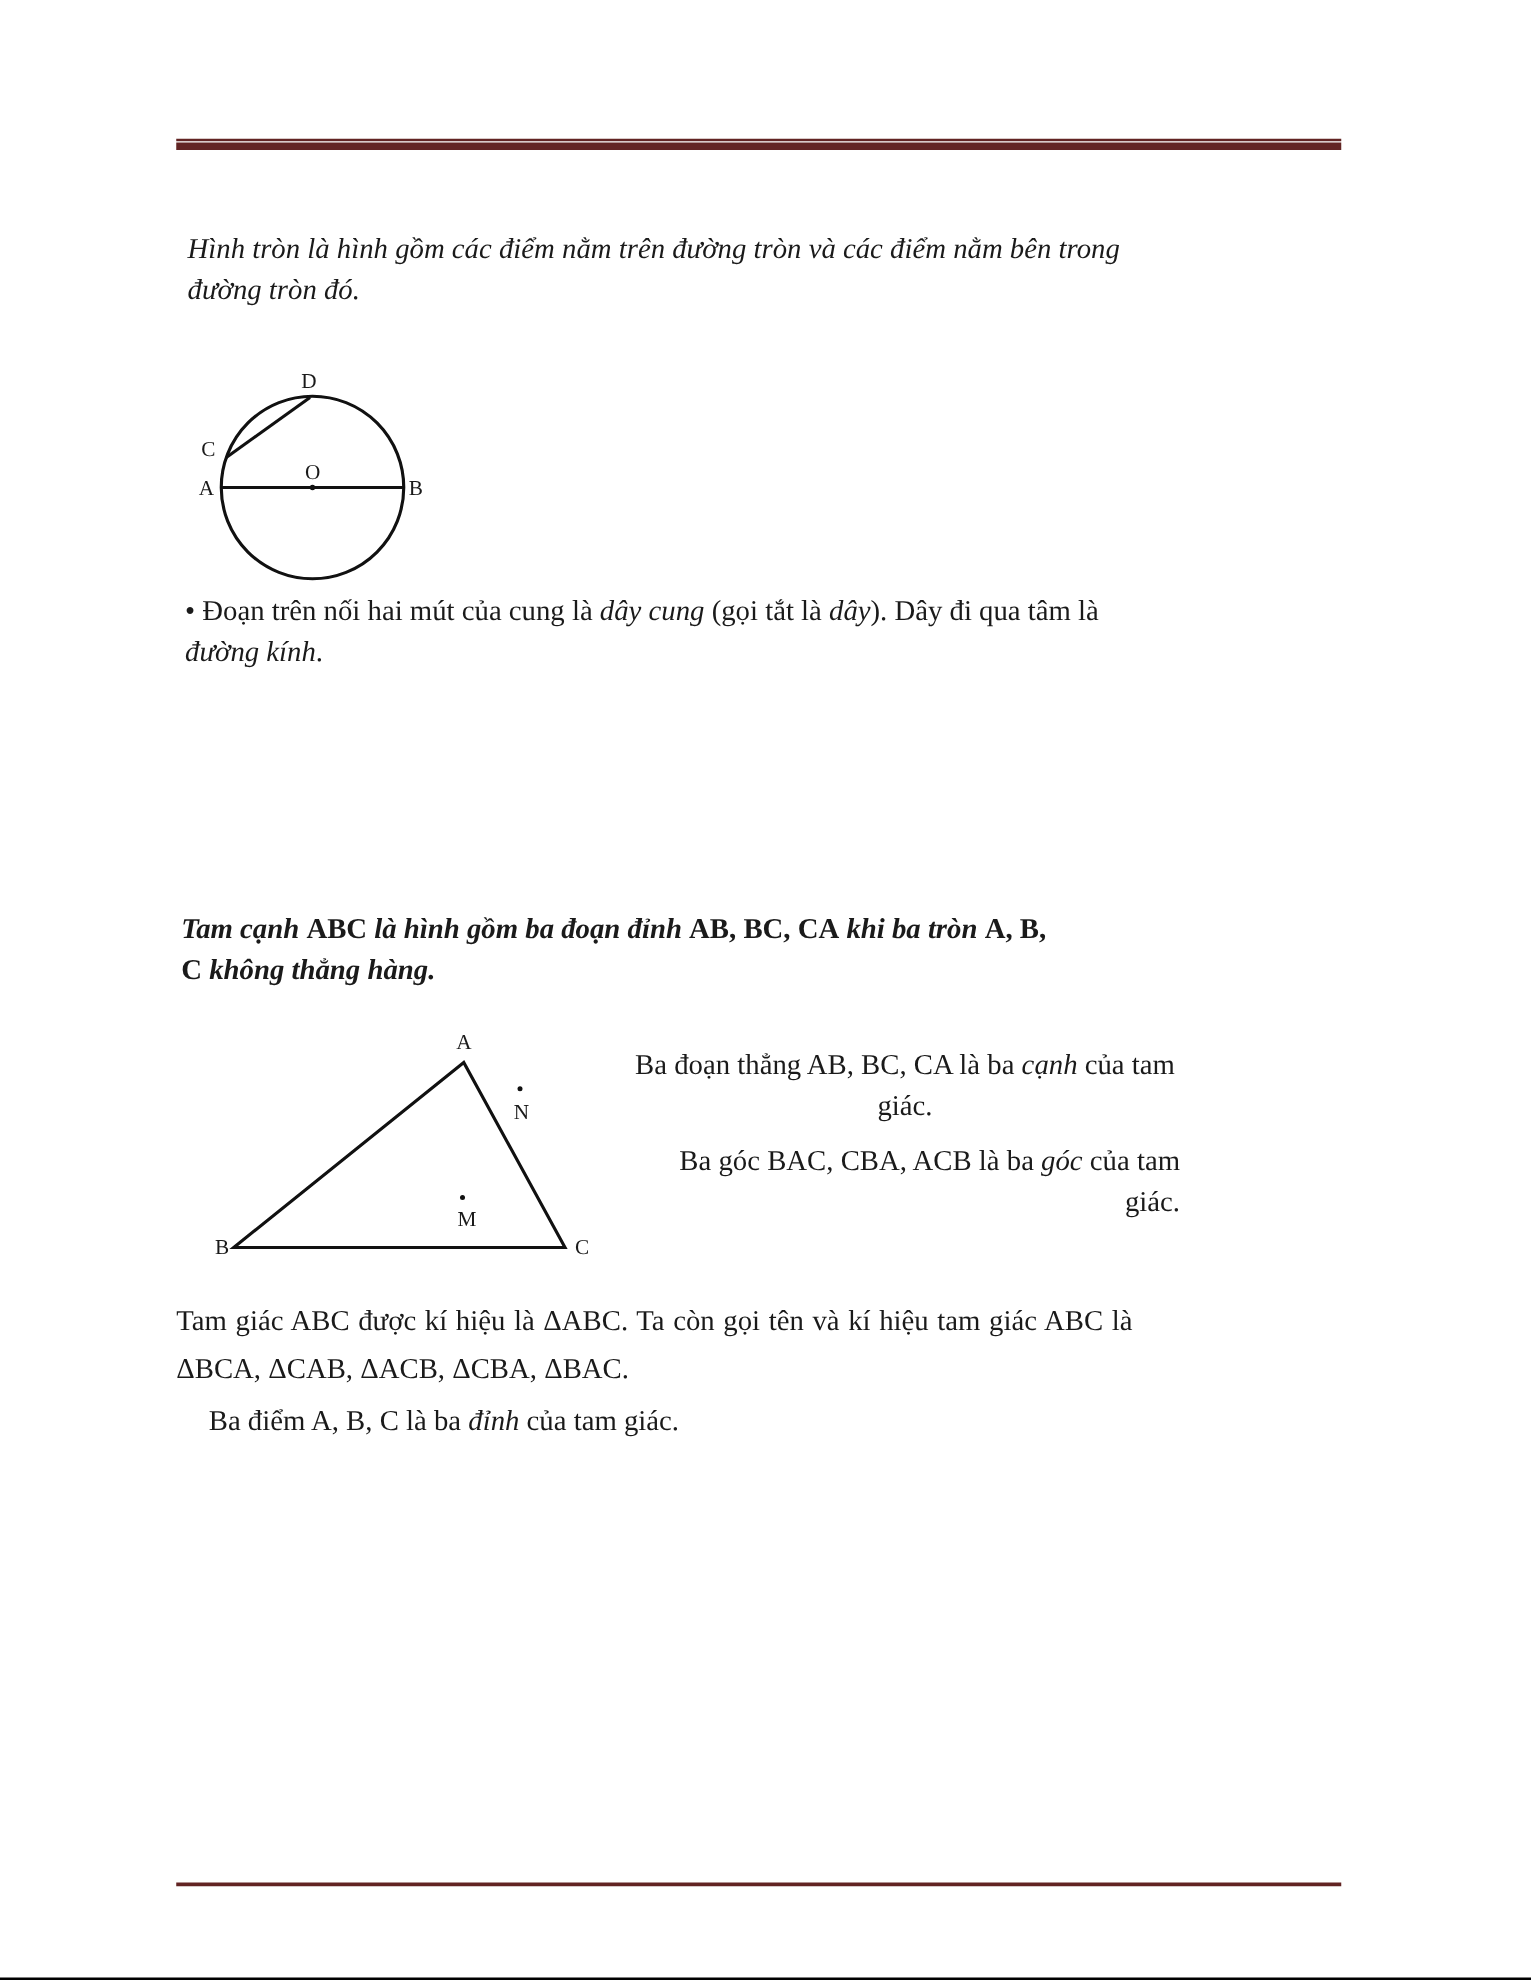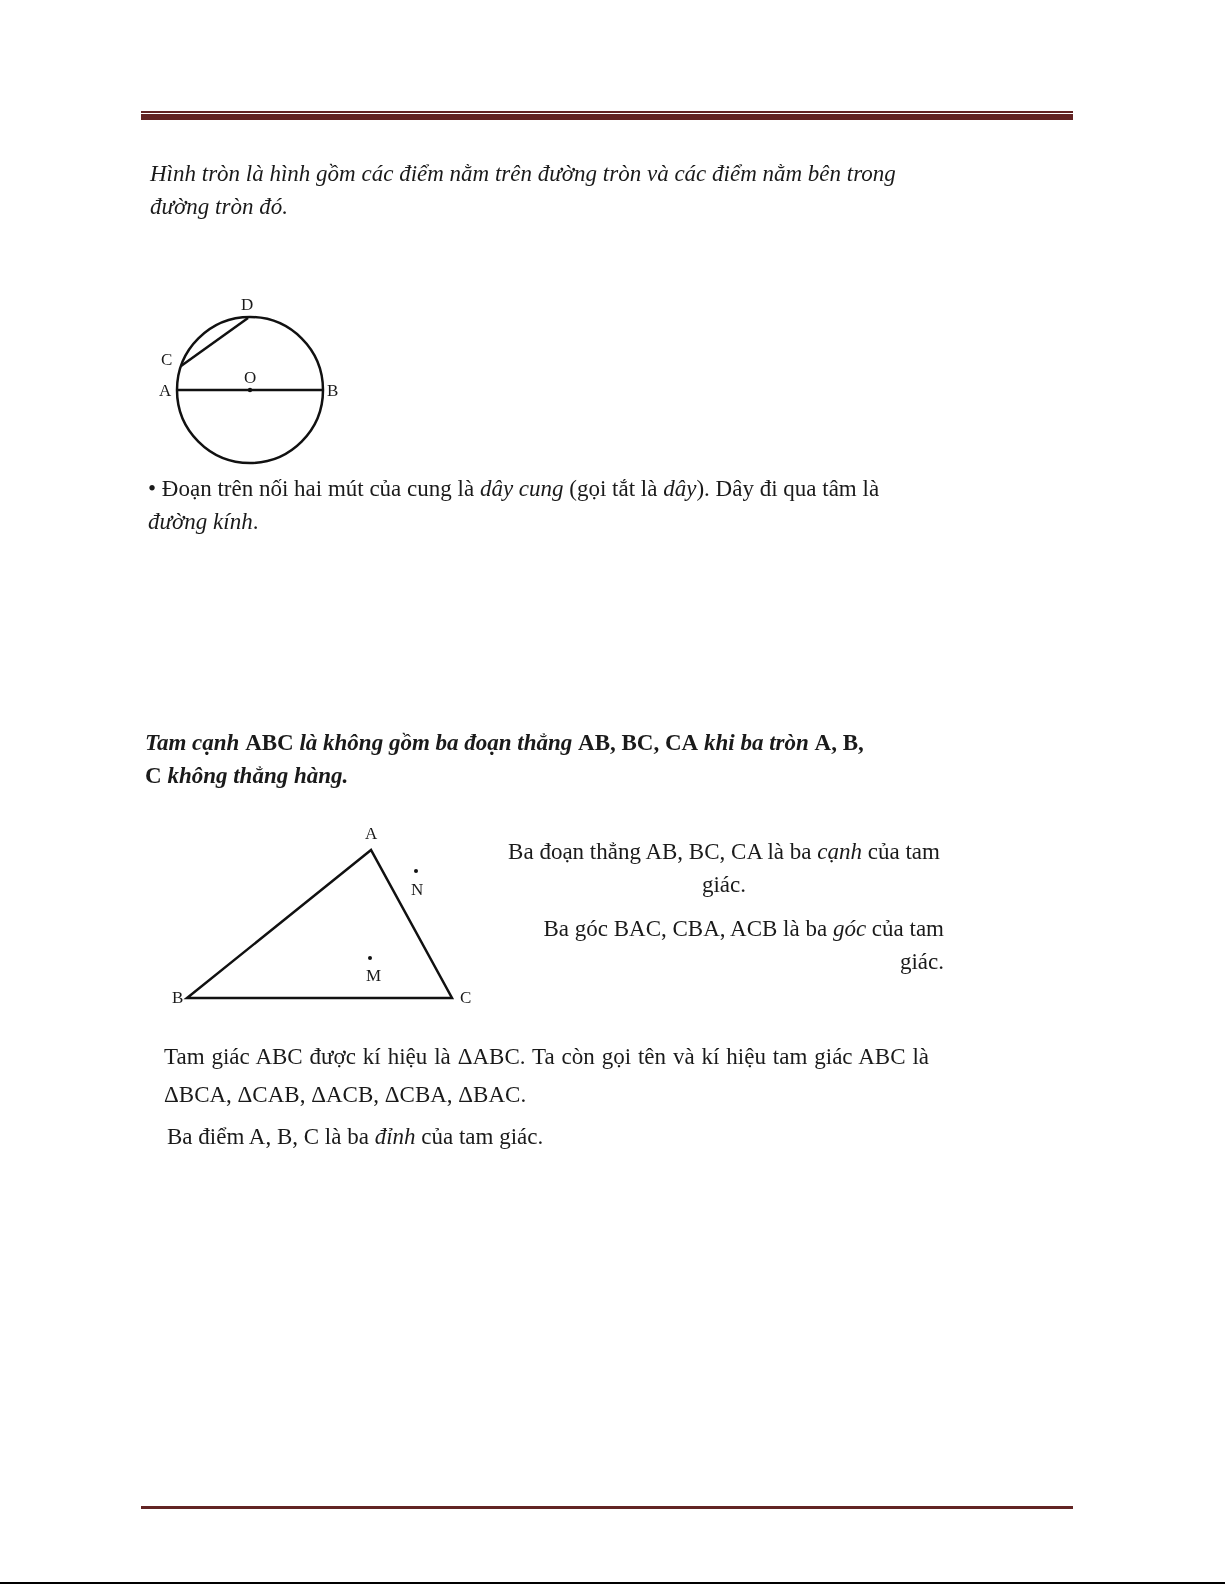--- a/index.html
+++ b/index.html
@@ -6,29 +6,29 @@
   body {
     width: 1225px; height: 1585px; position: relative; background: #ffffff;
     font-family: "Liberation Serif", serif; color: #1a1a1a; overflow: hidden;
   }
   .header-rule-thin { position: absolute; left: 141px; top: 111px; width: 932px; height: 2px; background: #622423; }
   .header-rule-thick { position: absolute; left: 141px; top: 114px; width: 932px; height: 6px; background: #622423; }
   .footer-rule { position: absolute; left: 141px; top: 1506px; width: 932px; height: 3px; background: #622423; }
   .page-bottom-line { position: absolute; left: 0; top: 1582px; width: 1225px; height: 2px; background: #000; }
 
   .para { position: absolute; font-size: 23px; line-height: 33px; margin: 0; }
-  .italic { font-style: italic; }
+  .italic { font-style: italic; margin-top: 25px; }
   .bold { font-weight: bold; }
 
   #p1 { left: 150px; top: 157px; width: 790px; }
   #p2 { left: 148px; top: 472px; width: 790px; }
   #p3 { left: 145px; top: 726px; width: 790px; }
   #p4 { left: 504px; top: 835px; width: 440px; line-height: 33px; text-align: center; }
   #p5 { left: 504px; top: 912px; width: 440px; line-height: 33px; text-align: right; }
-  #p6 { left: 164px; top: 1038px; width: 765px; text-align: justify; line-height: 38px; }
+  #p6 { left: 141px; top: 1038px; width: 765px; text-align: justify; line-height: 38px; }
   #p7 { left: 167px; top: 1120px; width: 765px; }
 
   svg.fig { position: absolute; }
   svg text { font-family: "Liberation Serif", serif; font-size: 17px; fill: #1a1a1a; }
 </style>
 </head>
 <body>
 
 <div class="header-rule-thin"></div>
 <div class="header-rule-thick"></div>
@@ -42,21 +42,21 @@
   <circle cx="100" cy="100" r="2.2" fill="#111"></circle>
   <text x="91" y="20">D</text>
   <text x="11" y="75">C</text>
   <text x="9" y="106">A</text>
   <text x="94" y="93">O</text>
   <text x="177" y="106">B</text>
 </svg>
 
 <p id="p2" class="para"><span>•</span><span> Đoạn trên nối hai mút của cung là </span><span class="italic">dây cung</span><span> (gọi tắt là </span><span class="italic">dây</span><span>). Dây đi qua tâm là </span><span class="italic">đường kính</span><span>.</span></p>
 
-<p id="p3" class="para bold"><span class="italic">Tam cạnh </span><span>ABC</span><span class="italic"> là không gồm ba đoạn thẳng </span><span>AB, BC, CA</span><span class="italic"> khi ba tròn </span><span>A, B,</span><br><span> C</span><span class="italic"> không thẳng hàng.</span></p>
+<p id="p3" class="para bold"><span class="italic">Tam cạnh </span><span>ABC</span><span class="italic"> là hình gồm ba đoạn đỉnh </span><span>AB, BC, CA</span><span class="italic"> khi ba tròn </span><span>A, B,</span><br><span> C</span><span class="italic"> không thẳng hàng.</span></p>
 
 <svg class="fig" style="left:165px; top:815px;" width="320" height="200" viewBox="0 0 320 200">
   <polygon points="206,35 22,183 287,183" fill="none" stroke="#111" stroke-width="2.5"></polygon>
   <circle cx="251" cy="56" r="2" fill="#111"></circle>
   <circle cx="205" cy="143" r="2" fill="#111"></circle>
   <text x="200" y="24">A</text>
   <text x="7" y="188">B</text>
   <text x="295" y="188">C</text>
   <text x="246" y="80">N</text>
   <text x="201" y="166">M</text>

